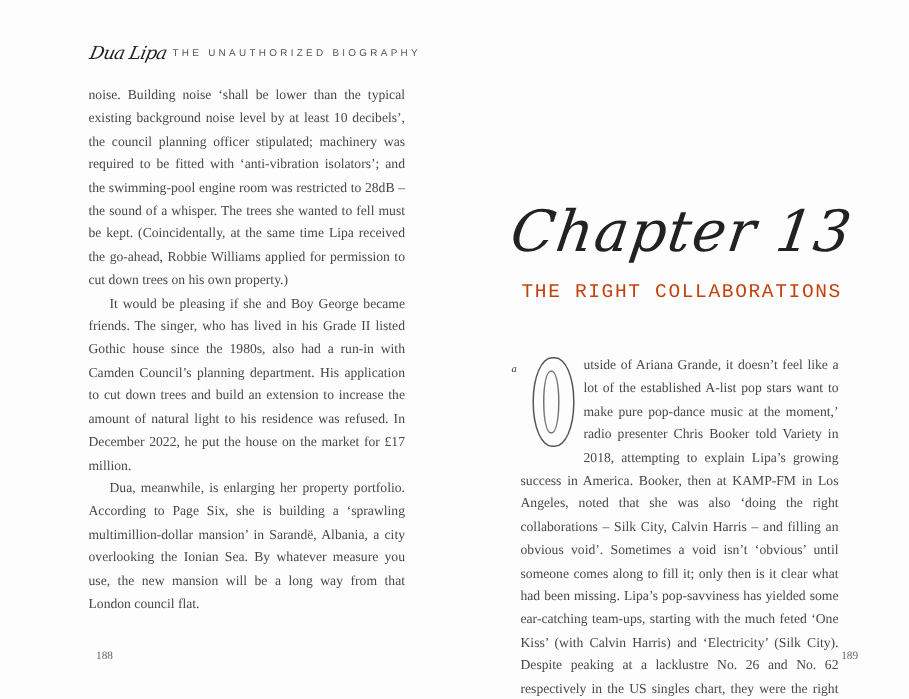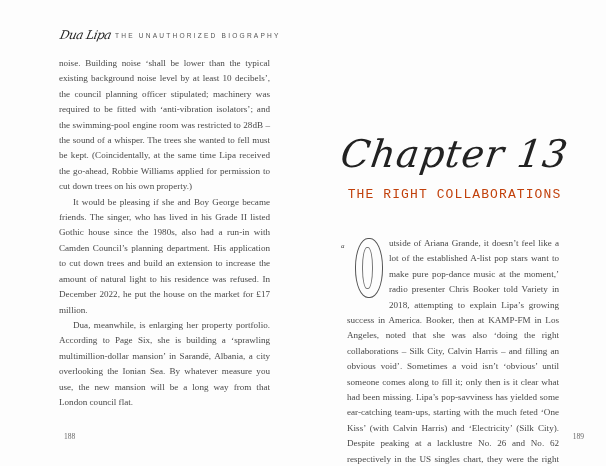--- a/index.html
+++ b/index.html
@@ -23,21 +23,21 @@
     .body-text {
       position:absolute; font-size:9.1px; line-height:15.4px; text-align:justify; color:#484848;
     }
     .left .body-text { left:59px; top:56px; width:211px; }
     .body-text p { margin:0; }
     .body-text p.indent { text-indent:14px; }
     .folio {
       position:absolute; top:432px; font-family:"Liberation Serif", serif; font-size:7.5px; color:#666;
     }
     .left .folio { left:20px;margin-left:44px; }
-    .right .folio { right:22px; }
+    .right .folio { right:34px; }
     .chapter-num {
       position:absolute; top:132px; left:0; width:303px; text-align:center;
       font-family:"DejaVu Serif", serif; font-style:italic; font-size:38px; font-weight:300; color:#222;
       transform: skewX(-8deg); letter-spacing:1px;
     }
     .chapter-title {
       position:absolute; top:187px; left:0; width:303px; text-align:center;
       font-family:Liberation Mono, monospace; font-size:13px; letter-spacing:1.1px; color:#c2410c;
     }
     .right .body-text { left:44px; top:236px; width:212px; }

